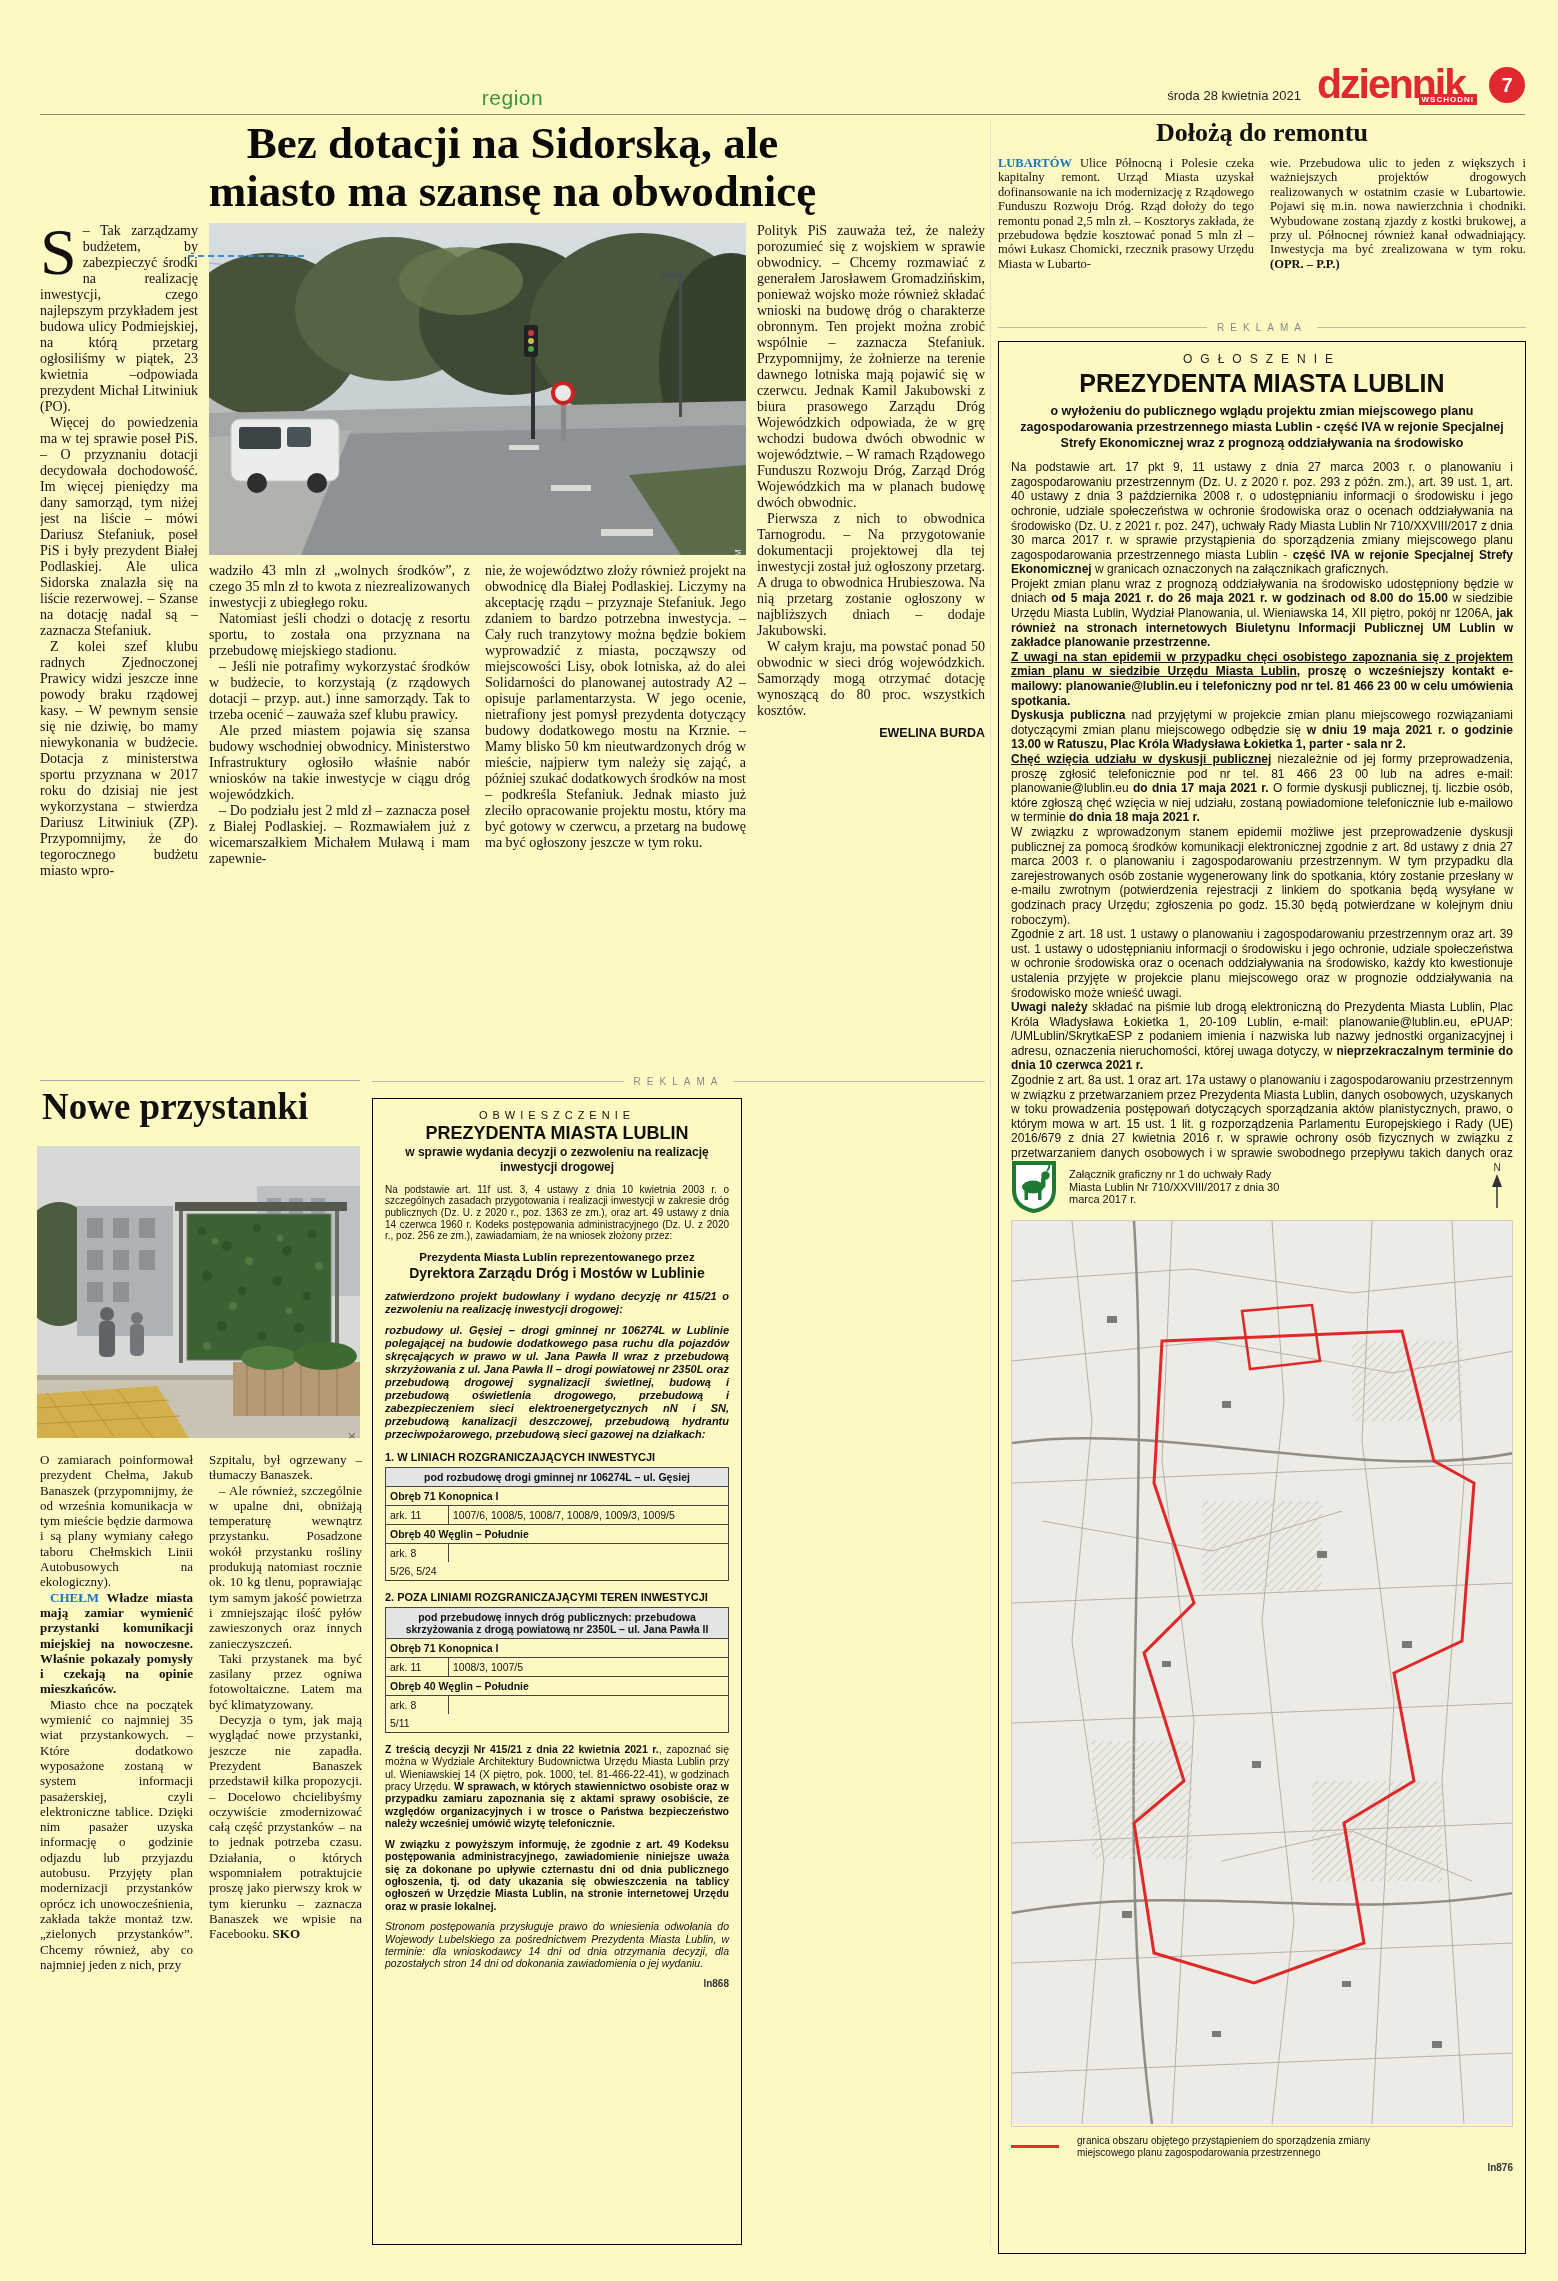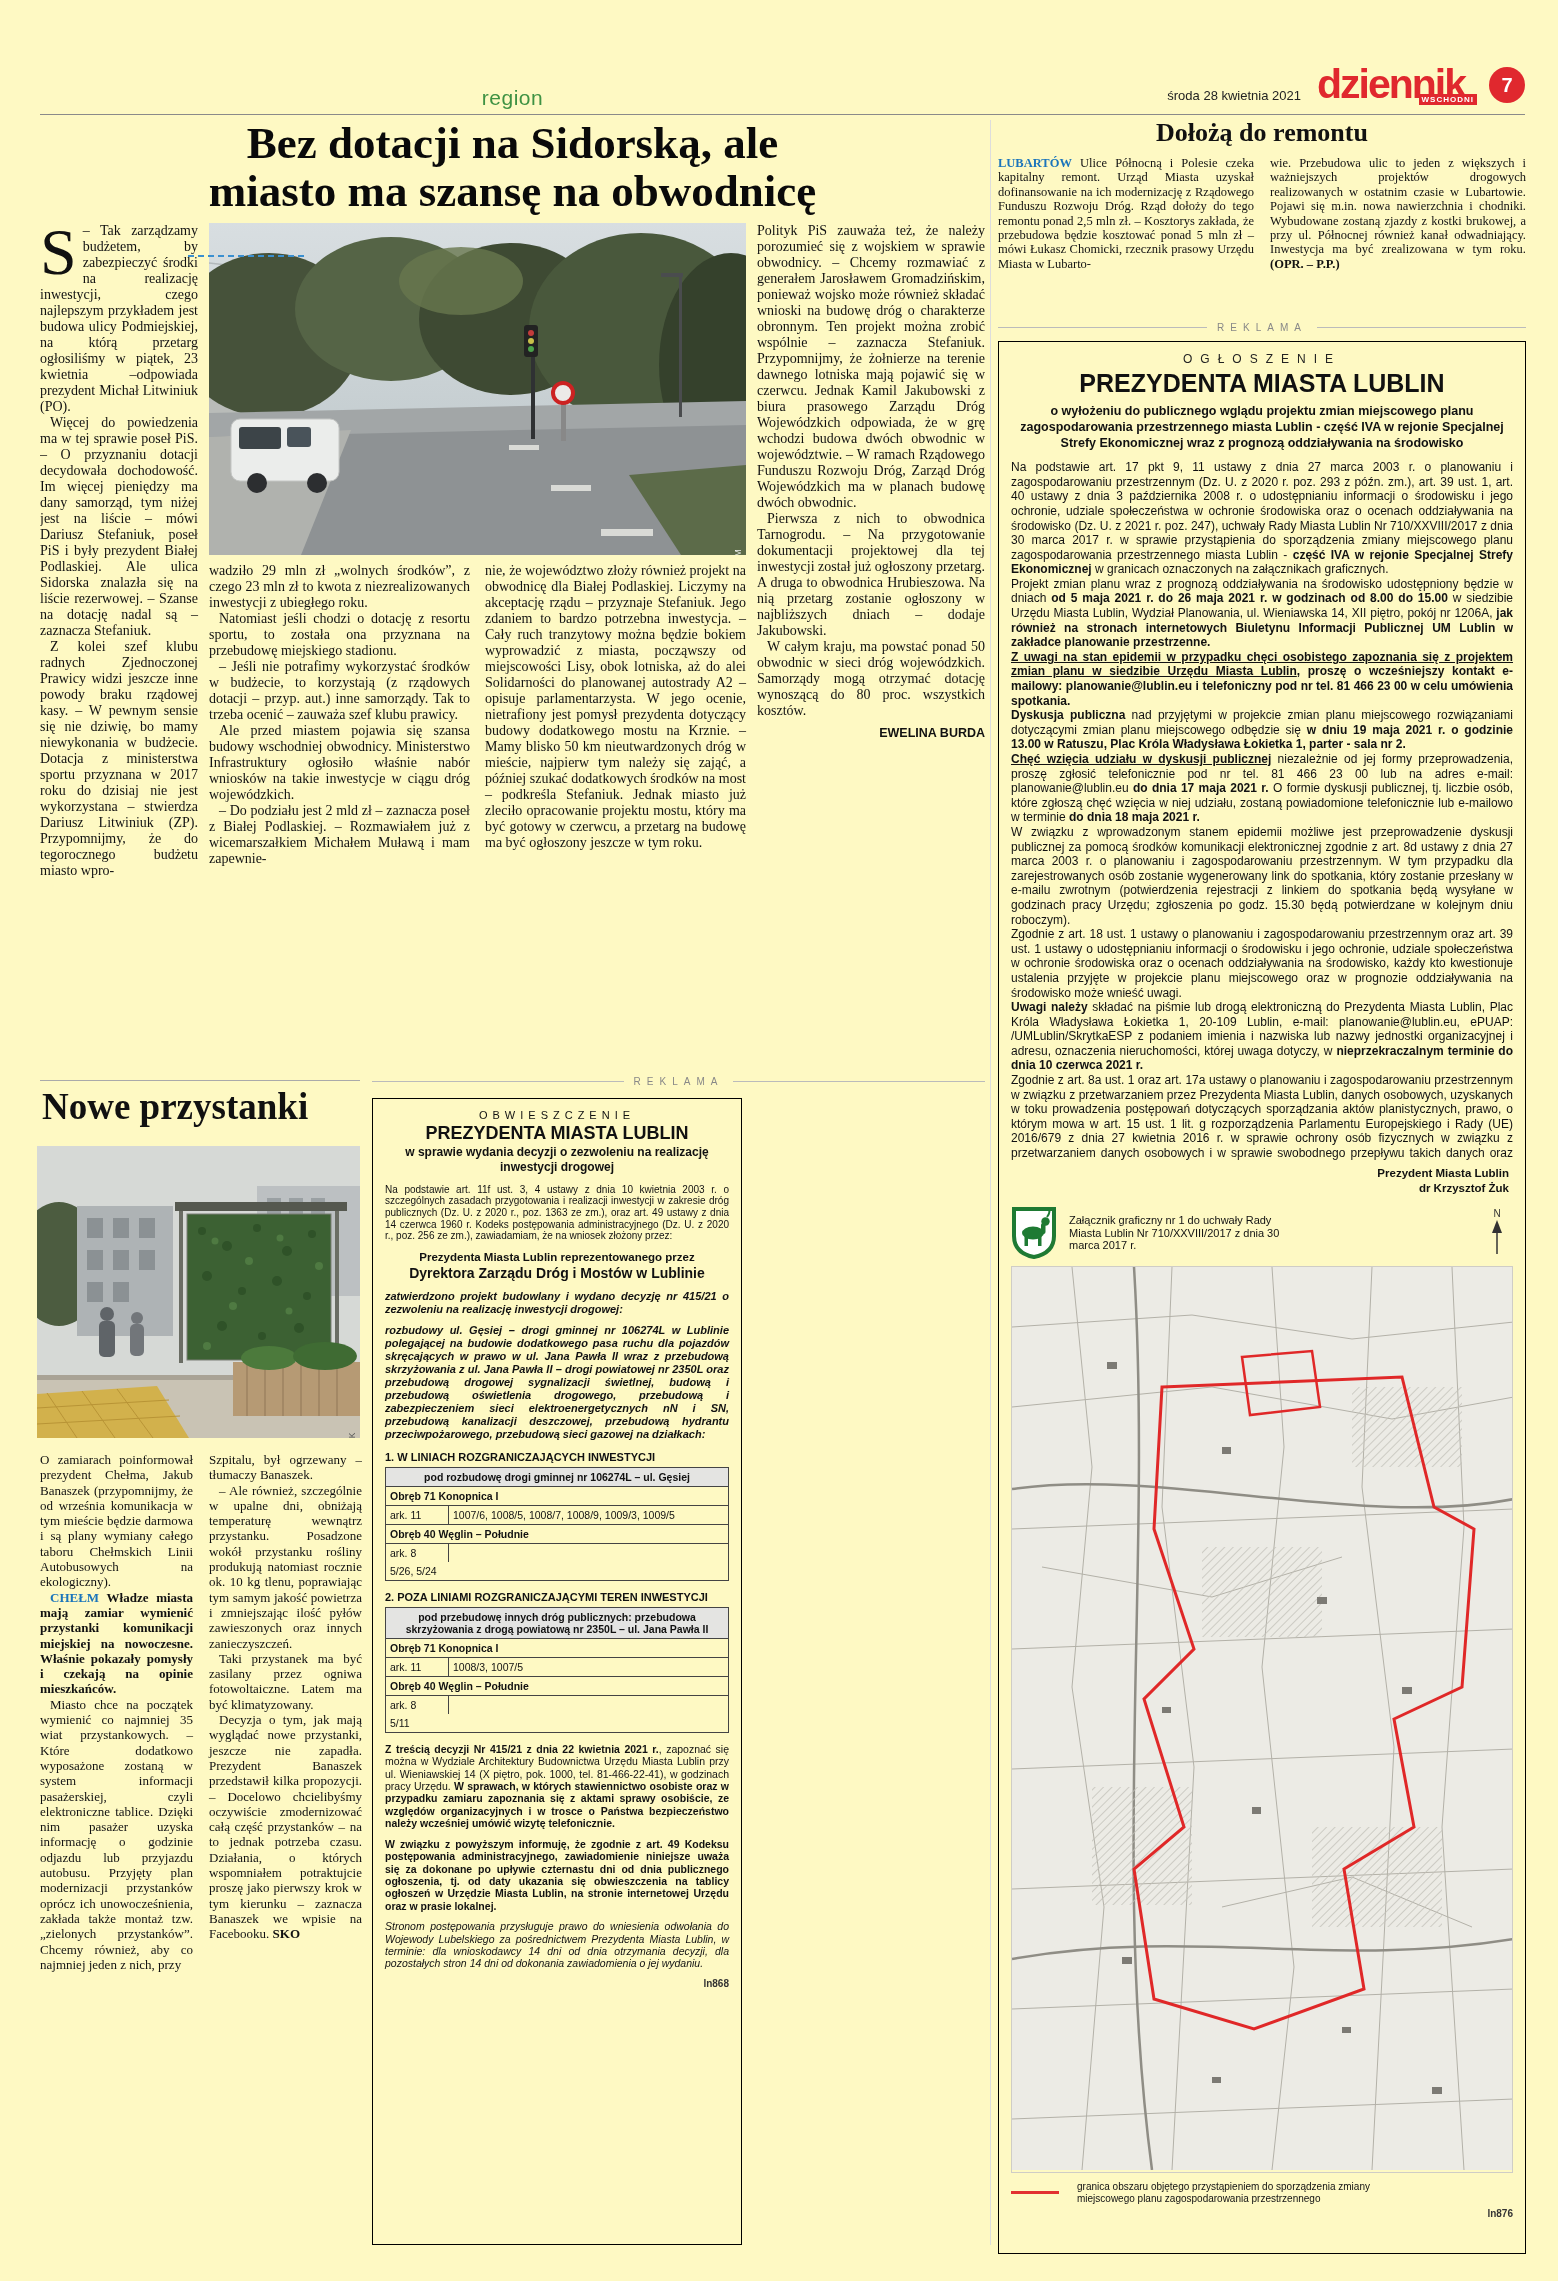--- a/index.html
+++ b/index.html
@@ -160,21 +160,21 @@
               <circle cx="322" cy="126" r="3" fill="#4ba24b"></circle>
             <rect x="352" y="178" width="5" height="40" fill="#888"></rect>
             <circle cx="354" cy="170" r="10" fill="#eceae8" stroke="#cc2222" stroke-width="4"></circle>
             <rect x="470" y="52" width="3" height="142" fill="#4a4c4e"></rect>
               <rect x="452" y="50" width="22" height="4" fill="#4a4c4e"></rect>
           </svg>
           <span class="vcap vcap-light">FOT. EWELINA BURDA/ARCHIWUM</span>
         </div>
         <div class="mid-cols">
           <div class="news-col">
-              <p><span>wadziło 29 mln zł „wolnych środków”, z czego 23 mln zł to kwota z niezrealizowanych inwestycji z ubiegłego roku.</span></p>
+              <p><span>wadziło 43 mln zł „wolnych środków”, z czego 35 mln zł to kwota z niezrealizowanych inwestycji z ubiegłego roku.</span></p>
               <p><span>Natomiast jeśli chodzi o dotację z resortu sportu, to została ona przyznana na przebudowę miejskiego stadionu.</span></p>
               <p><span>– Jeśli nie potrafimy wykorzystać środków w budżecie, to korzystają (z rządowych dotacji – przyp. aut.) inne samorządy. Tak to trzeba ocenić – zauważa szef klubu prawicy.</span></p>
               <p><span>Ale przed miastem pojawia się szansa budowy wschodniej obwodnicy. Ministerstwo Infrastruktury ogłosiło właśnie nabór wniosków na takie inwestycje w ciągu dróg wojewódzkich.</span></p>
               <p><span>– Do podziału jest 2 mld zł – zaznacza poseł z Białej Podlaskiej. – Rozmawiałem już z wicemarszałkiem Michałem Muławą i mam zapewnie-</span></p>
             </div>
           <div class="news-col">
               <p><span>nie, że województwo złoży również projekt na obwodnicę dla Białej Podlaskiej. Liczymy na akceptację rządu – przyznaje Stefaniuk. Jego zdaniem to bardzo potrzebna inwestycja. – Cały ruch tranzytowy można będzie bokiem wyprowadzić z miasta, począwszy od miejscowości Lisy, obok lotniska, aż do alei Solidarności do planowanej autostrady A2 – opisuje parlamentarzysta. W jego ocenie, nietrafiony jest pomysł prezydenta dotyczący budowy dodatkowego mostu na Krznie. – Mamy blisko 50 km nieutwardzonych dróg w mieście, najpierw tym należy się zająć, a później szukać dodatkowych środków na most – podkreśla Stefaniuk. Jednak miasto już zleciło opracowanie projektu mostu, który ma być gotowy w czerwcu, a przetarg na budowę ma być ogłoszony jeszcze w tym roku.</span></p>
             </div>
         </div>
       </div>
@@ -217,24 +217,20 @@
           <p><span>Na podstawie art. 17 pkt 9, 11 ustawy z dnia 27 marca 2003 r. o planowaniu i zagospodarowaniu przestrzennym (Dz. U. z 2020 r. poz. 293 z późn. zm.), art. 39 ust. 1, art. 40 ustawy z dnia 3 października 2008 r. o udostępnianiu informacji o środowisku i jego ochronie, udziale społeczeństwa w ochronie środowiska oraz o ocenach oddziaływania na środowisko (Dz. U. z 2021 r. poz. 247), uchwały Rady Miasta Lublin Nr 710/XXVIII/2017 z dnia 30 marca 2017 r. w sprawie przystąpienia do sporządzenia zmiany miejscowego planu zagospodarowania przestrzennego miasta Lublin - </span><span style="font-weight: bold;">część IVA w rejonie Specjalnej Strefy Ekonomicznej</span><span> w granicach oznaczonych na załącznikach graficznych.</span></p>
           <p><span>Projekt zmian planu wraz z prognozą oddziaływania na środowisko udostępniony będzie w dniach </span><span style="font-weight: bold;">od 5 maja 2021 r. do 26 maja 2021 r. w godzinach od 8.00 do 15.00</span><span> w siedzibie Urzędu Miasta Lublin, Wydział Planowania, ul. Wieniawska 14, XII piętro, pokój nr 1206A, </span><span style="font-weight: bold;">jak również na stronach internetowych Biuletynu Informacji Publicznej UM Lublin w zakładce planowanie przestrzenne.</span></p>
           <p><span style="font-weight: bold; text-decoration: underline;">Z uwagi na stan epidemii w przypadku chęci osobistego zapoznania się z projektem zmian planu w siedzibie Urzędu Miasta Lublin</span><span style="font-weight: bold;">, proszę o wcześniejszy kontakt e-mailowy: planowanie@lublin.eu i telefoniczny pod nr tel. 81 466 23 00 w celu umówienia spotkania.</span></p>
           <p><span style="font-weight: bold;">Dyskusja publiczna</span><span> nad przyjętymi w projekcie zmian planu miejscowego rozwiązaniami dotyczącymi zmian planu miejscowego odbędzie się </span><span style="font-weight: bold;">w dniu 19 maja 2021 r. o godzinie 13.00 w Ratuszu, Plac Króla Władysława Łokietka 1, parter - sala nr 2.</span></p>
           <p><span style="font-weight: bold; text-decoration: underline;">Chęć wzięcia udziału w dyskusji publicznej</span><span> niezależnie od jej formy przeprowadzenia, proszę zgłosić telefonicznie pod nr tel. 81 466 23 00 lub na adres e-mail: planowanie@lublin.eu </span><span style="font-weight: bold;">do dnia 17 maja 2021 r.</span><span> O formie dyskusji publicznej, tj. liczbie osób, które zgłoszą chęć wzięcia w niej udziału, zostaną powiadomione telefonicznie lub e-mailowo w terminie </span><span style="font-weight: bold;">do dnia 18 maja 2021 r.</span></p>
           <p><span>W związku z wprowadzonym stanem epidemii możliwe jest przeprowadzenie dyskusji publicznej za pomocą środków komunikacji elektronicznej zgodnie z art. 8d ustawy z dnia 27 marca 2003 r. o planowaniu i zagospodarowaniu przestrzennym. W tym przypadku dla zarejestrowanych osób zostanie wygenerowany link do spotkania, który zostanie przesłany w e-mailu zwrotnym (potwierdzenia rejestracji z linkiem do spotkania będą wysyłane w godzinach pracy Urzędu; zgłoszenia po godz. 15.30 będą potwierdzane w kolejnym dniu roboczym).</span></p>
           <p><span>Zgodnie z art. 18 ust. 1 ustawy o planowaniu i zagospodarowaniu przestrzennym oraz art. 39 ust. 1 ustawy o udostępnianiu informacji o środowisku i jego ochronie, udziale społeczeństwa w ochronie środowiska oraz o ocenach oddziaływania na środowisko, każdy kto kwestionuje ustalenia przyjęte w projekcie planu miejscowego oraz w prognozie oddziaływania na środowisko może wnieść uwagi.</span></p>
           <p><span style="font-weight: bold;">Uwagi należy</span><span> składać na piśmie lub drogą elektroniczną do Prezydenta Miasta Lublin, Plac Króla Władysława Łokietka 1, 20-109 Lublin, e-mail: planowanie@lublin.eu, ePUAP: /UMLublin/SkrytkaESP z podaniem imienia i nazwiska lub nazwy jednostki organizacyjnej i adresu, oznaczenia nieruchomości, której uwaga dotyczy, w </span><span style="font-weight: bold;">nieprzekraczalnym terminie do dnia 10 czerwca 2021 r.</span></p>
           <p><span>Zgodnie z art. 8a ust. 1 oraz art. 17a ustawy o planowaniu i zagospodarowaniu przestrzennym w związku z przetwarzaniem przez Prezydenta Miasta Lublin, danych osobowych, uzyskanych w toku prowadzenia postępowań dotyczących sporządzania aktów planistycznych, prawo, o którym mowa w art. 15 ust. 1 lit. g rozporządzenia Parlamentu Europejskiego i Rady (UE) 2016/679 z dnia 27 kwietnia 2016 r. w sprawie ochrony osób fizycznych w związku z przetwarzaniem danych osobowych i w sprawie swobodnego przepływu takich danych oraz uchylenia dyrektywy 95/46/WE (ogólne rozporządzenie o ochronie danych), przysługuje, jeżeli nie wpłynie to na ochronę praw i wolności osoby, od której dane te pozyskano.</span></p>
         </div>
-      <div class="ogl-sign">
-        <div>Prezydent Miasta Lublin</div>
-        <div>dr Krzysztof Żuk</div>
-      </div>
       <div class="attach-head">
         <svg width="46" height="54" viewBox="0 0 46 54">
           <path d="M3,3 h40 v27 q0,17 -20,21 q-20,-4 -20,-21 Z" fill="#ffffff" stroke="#1e7a33" stroke-width="4"></path>
           <g fill="#1e7a33">
             <ellipse cx="22" cy="27" rx="11" ry="6.5"></ellipse>
             <rect x="13.5" y="30" width="3.5" height="10"></rect>
               <rect x="27" y="30" width="3.5" height="10"></rect>
             <rect x="30" y="17" width="4.5" height="11" rx="2"></rect>
             <circle cx="34.5" cy="15.5" r="4.2"></circle>
           </g>

